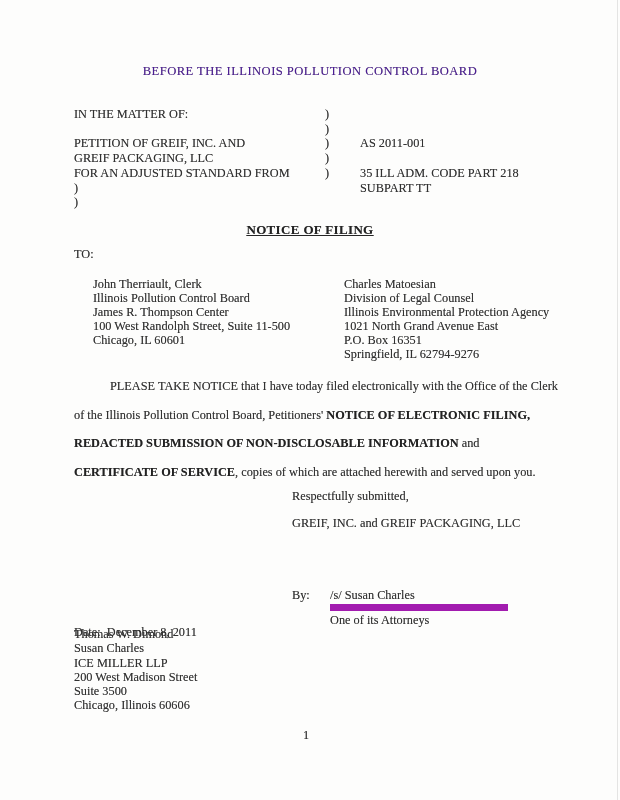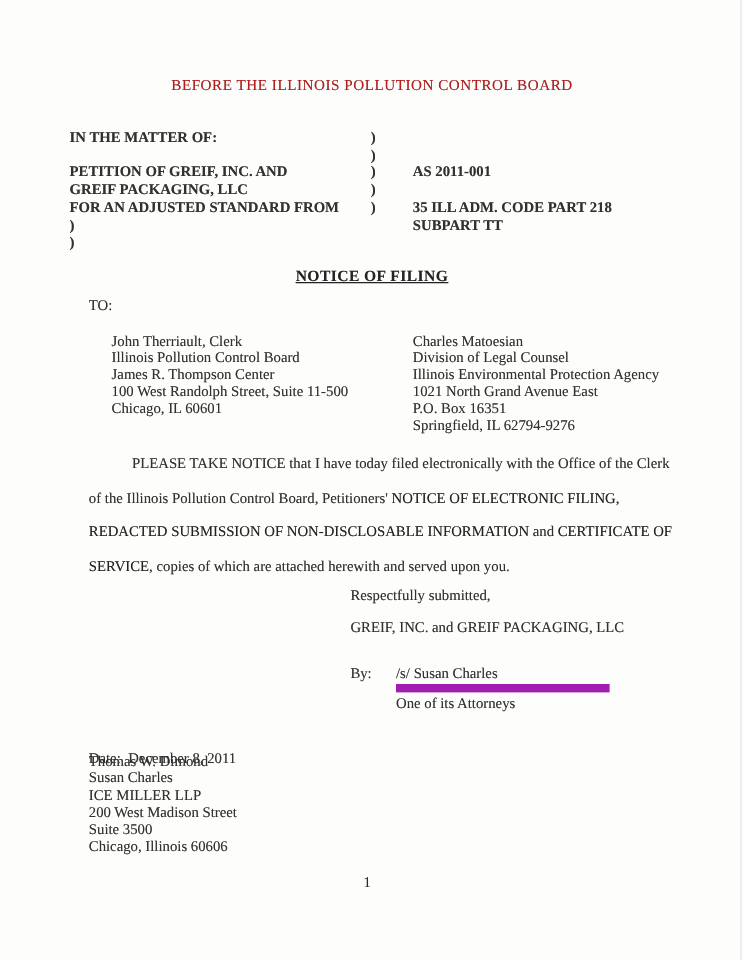--- a/index.html
+++ b/index.html
@@ -19,29 +19,28 @@
   }
   .page::after{ 
     content:"";
     position:absolute;right:2px;top:0;width:1px;height:100%;
     background:#d9d9d9;opacity:.7;
   }
   .court-header{
     position:absolute;top:64px;left:0;width:620px;
     text-align:center;
     font-size:12.6px;letter-spacing:.45px;
-    color:#b91c1c;
+    color:#4c1d95;
   }
   .caption{
-    position:absolute;top:107px;left:58px;
+    position:absolute;top:107px;left:74px;
     display:grid;
     grid-template-columns:251px 35px 1fr;
     line-height:14.7px;
     width:486px;
-    font-weight:bold;
   }
   .caption .cell{white-space:nowrap;min-height:14.7px;}
   .doc-heading{
     position:absolute;top:222px;left:0;width:620px;
     text-align:center;
   }
   .doc-heading span{
     font-weight:bold;
     font-size:13px;
     letter-spacing:.35px;
@@ -54,25 +53,25 @@
     position:absolute;top:277px;left:74px;width:500px;
     display:flex;
   }
   .recipient{line-height:14.1px;}
   .recipient.first{width:251px;flex:none;margin-left:19px;}
   .body-par{
     position:absolute;top:372px;left:74px;width:492px;
     line-height:28.6px;
     text-indent:36px;
   }
-  .body-par .b{font-weight:normal;color:#222;}
+  .body-par .b{font-weight:bold;color:#222;}
   .sig-closing{position:absolute;top:489px;left:292px;}
   .sig-party{position:absolute;top:516px;left:292px;}
   .by-row{
-    position:absolute;top:554px;left:292px;
+    position:absolute;top:588px;left:292px;
     display:flex;
   }
   .by-label{width:38px;flex:none;}
   .sig-line{
     display:inline-block;
     width:178px;
     border-bottom:7px solid #a21caf;
     padding-bottom:1px;
   }
   .signer-title{margin-top:2px;}

